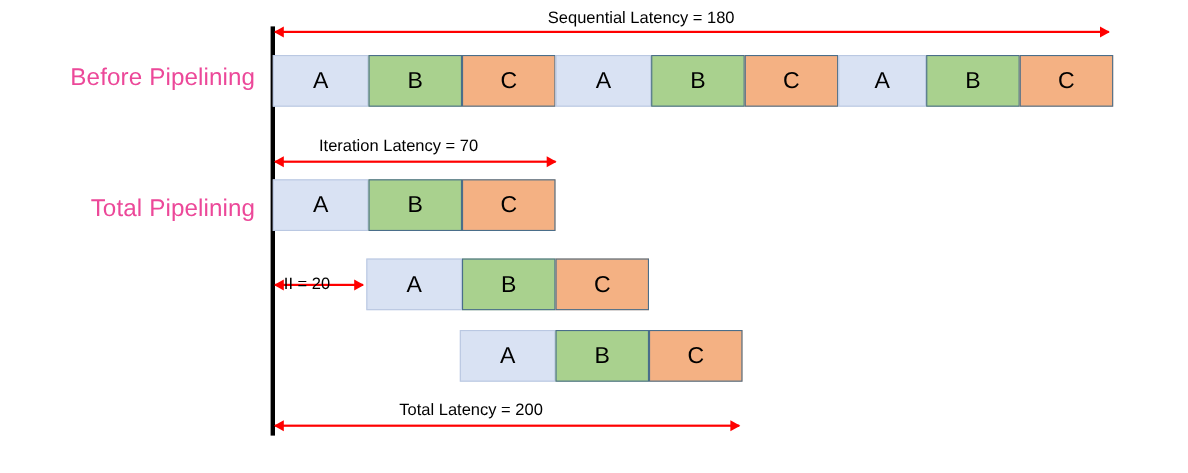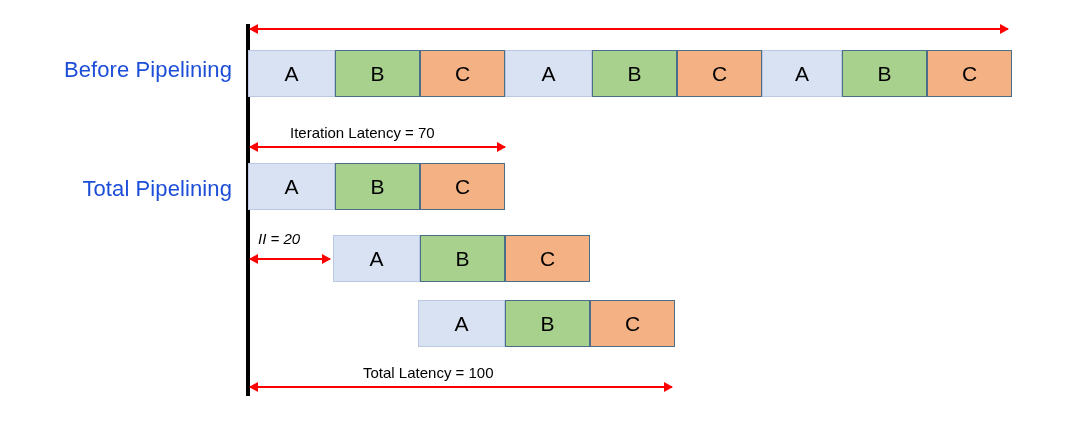--- a/index.html
+++ b/index.html
@@ -19,21 +19,21 @@
   
   .axis-line {
     position: absolute;
     background: #000000;
   }
 
   
   .row-label {
     position: absolute;
     font-size: 22px;
-    color: #1d4ed8;
+    color: #ec4899;
     white-space: nowrap;
     text-align: right;
     letter-spacing: 0.1px;
   }
 
   
   .stage {
     position: absolute;
     box-sizing: border-box;
     display: flex;
@@ -115,31 +115,32 @@
     <div class="stage green" style="left: 420px; top: 235px; width: 85px; height: 47px;">B</div>
     <div class="stage orange" style="left: 505px; top: 235px; width: 85px; height: 47px;">C</div>
     <div class="stage blue" style="left: 418px; top: 300px; width: 87px; height: 47px;">A</div>
     <div class="stage green" style="left: 505px; top: 300px; width: 85px; height: 47px;">B</div>
     <div class="stage orange" style="left: 590px; top: 300px; width: 85px; height: 47px;">C</div>
     <div class="arrow-wrap" style="left: 250px; top: 28px; width: 758px;">
       <div class="arrow-line"></div>
       <div class="arrow-head left"></div>
       <div class="arrow-head right"></div>
     </div>
+    <div class="arrow-label" style="left: 498px; top: 8px;">Sequential Latency = 180</div>
     <div class="arrow-wrap" style="left: 250px; top: 146px; width: 255px;">
       <div class="arrow-line"></div>
       <div class="arrow-head left"></div>
       <div class="arrow-head right"></div>
     </div>
     <div class="arrow-label" style="left: 290px; top: 124px;">Iteration Latency = 70</div>
     <div class="arrow-wrap" style="left: 250px; top: 258px; width: 80px;">
       <div class="arrow-line"></div>
       <div class="arrow-head left"></div>
       <div class="arrow-head right"></div>
     </div>
-    <div class="arrow-label" style="left: 258px; top: 230px; font-style: italic;">II = 20</div>
+    <div class="arrow-label" style="left: 258px; top: 250px;">II = 20</div>
     <div class="arrow-wrap" style="left: 250px; top: 386px; width: 422px;">
       <div class="arrow-line"></div>
       <div class="arrow-head left"></div>
       <div class="arrow-head right"></div>
     </div>
-    <div class="arrow-label" style="left: 363px; top: 364px;">Total Latency = 100</div>
+    <div class="arrow-label" style="left: 363px; top: 364px;">Total Latency = 200</div>
   </div>
 
 </body></html>

